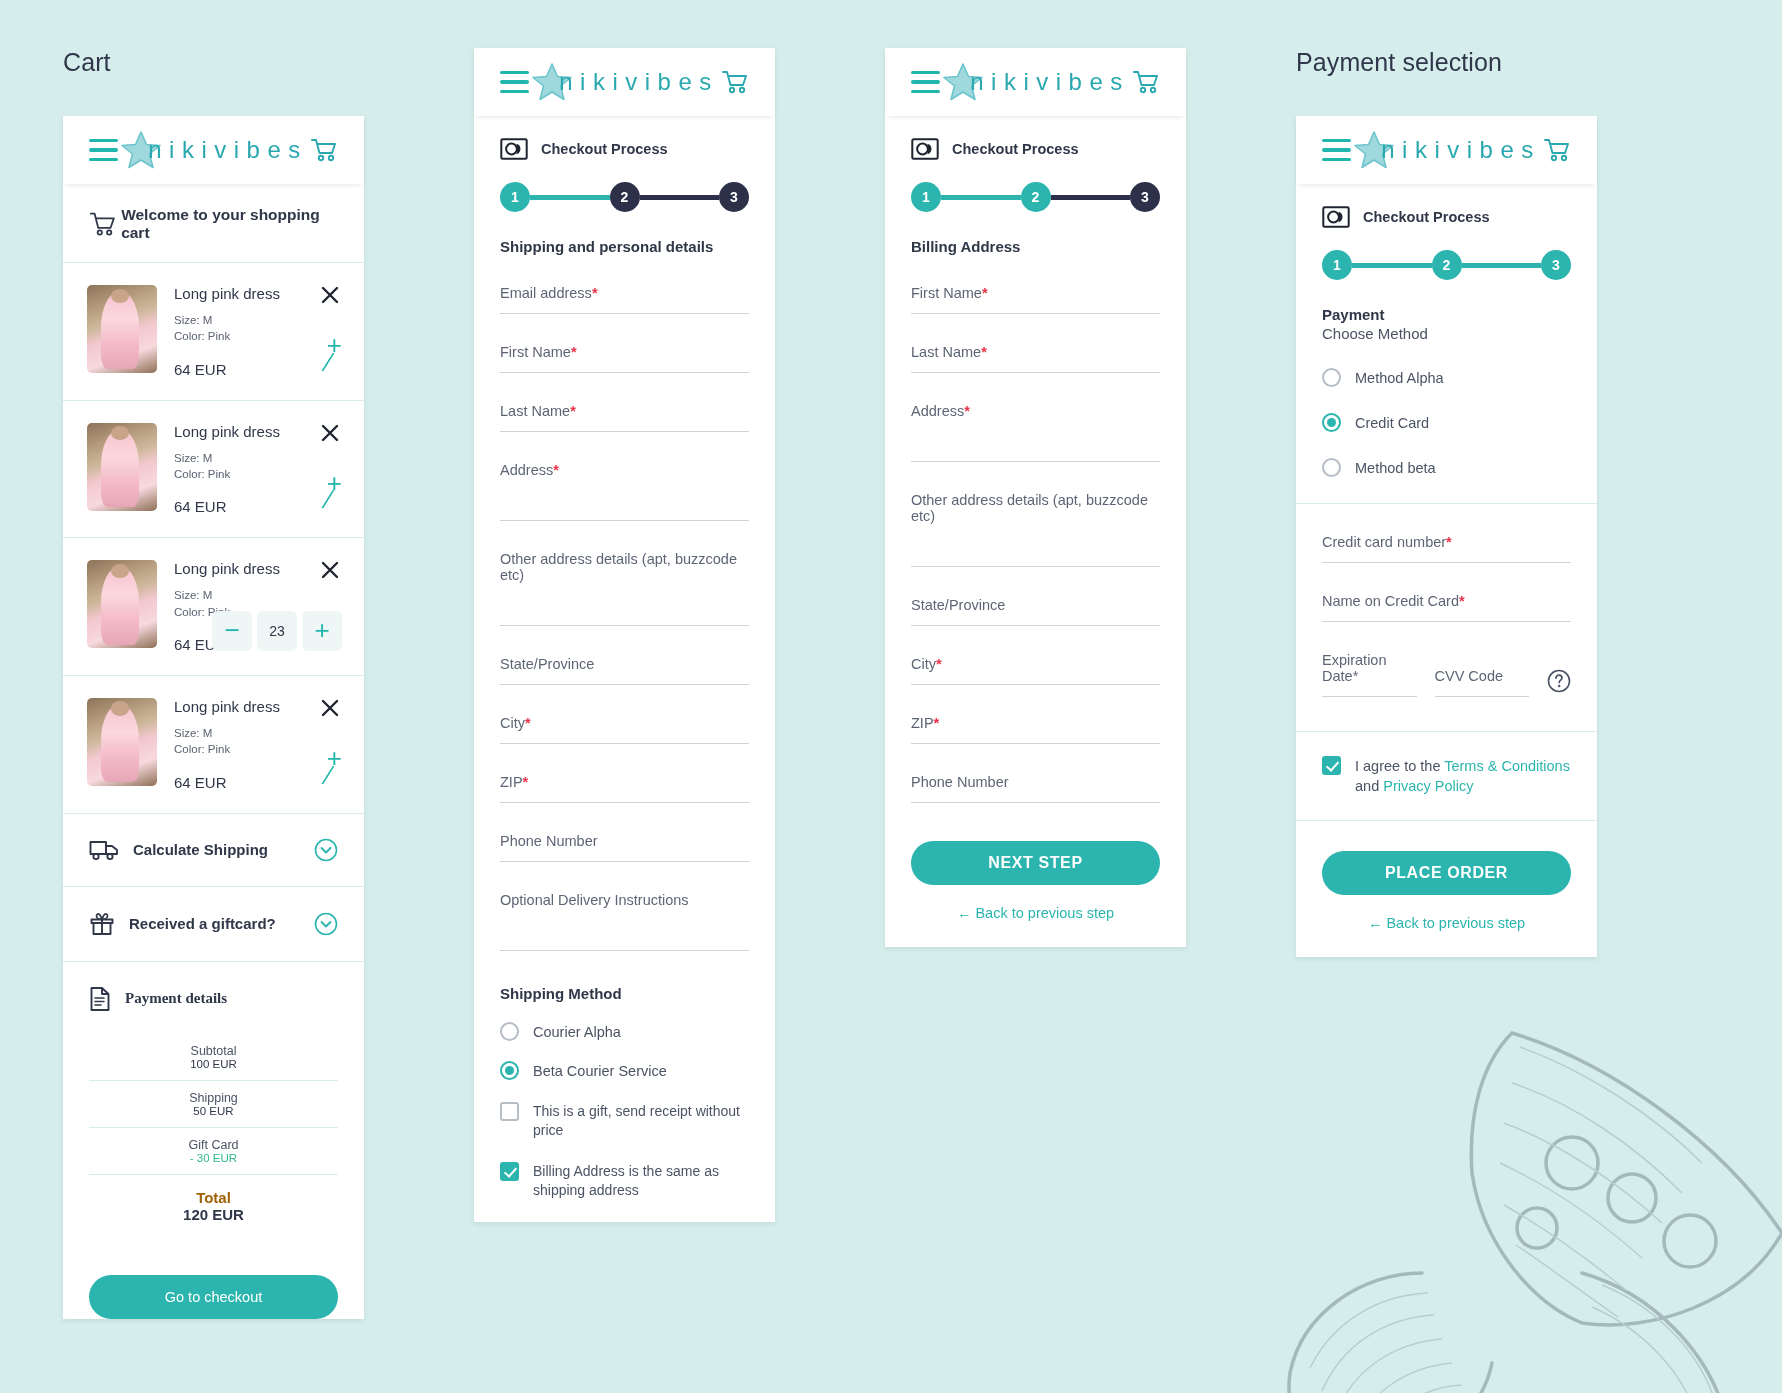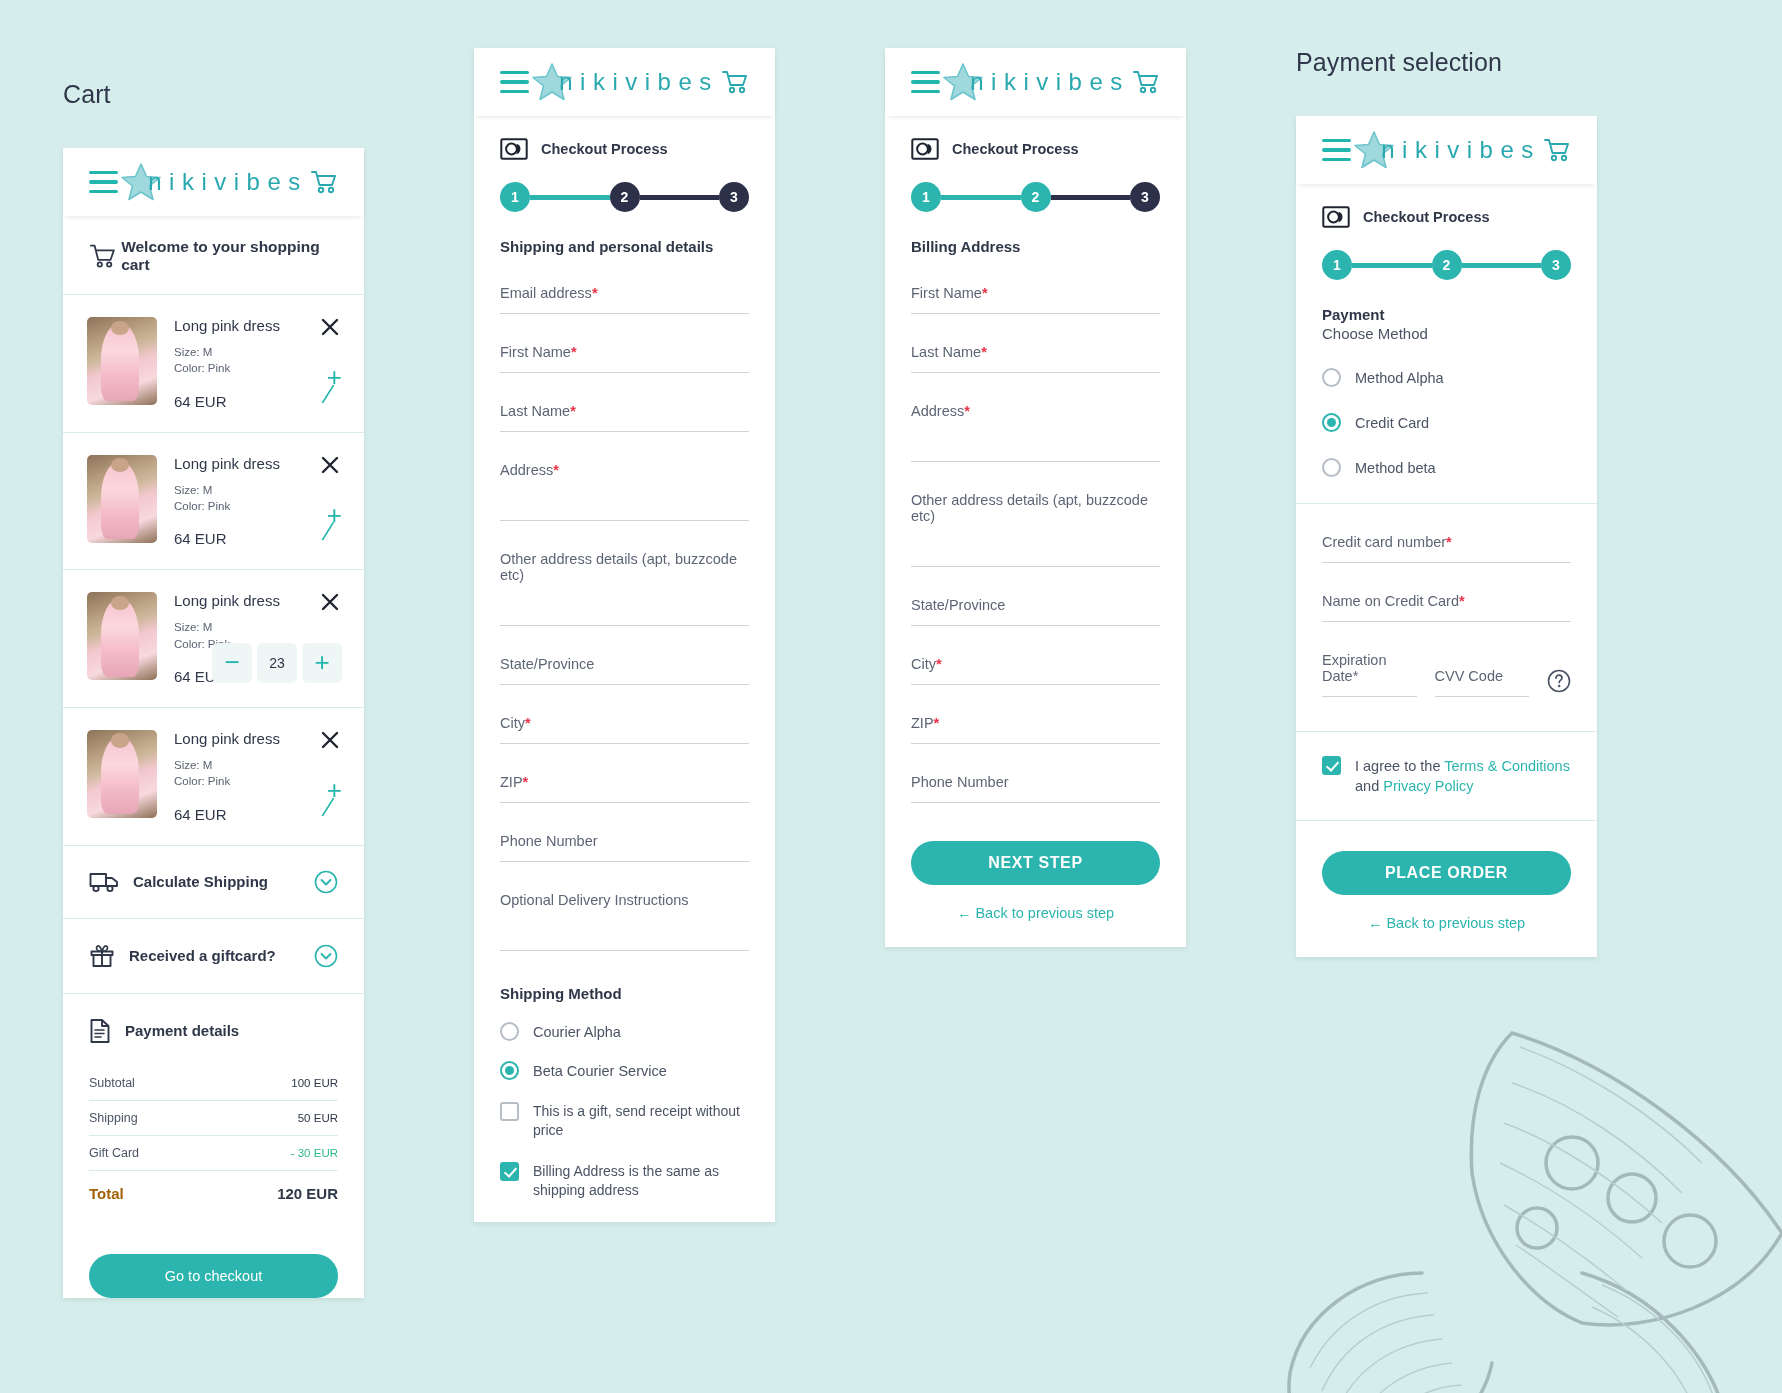--- a/index.html
+++ b/index.html
@@ -10,21 +10,21 @@
     overflow: hidden;
   }
   .board { position: relative; width: 1782px; height: 1393px; }
 
   
   .sketch { position: absolute; right: -40px; bottom: -60px; width: 640px; height: 480px;
             opacity: .55; pointer-events: none; }
 
   .cols { display: flex; gap: 0; padding: 48px 0 0 0; }
   .col { width: 411px; padding-left: 63px; }
-  .col:first-child { padding-left: 63px; margin-top: 32px; }
+  .col:first-child { padding-left: 63px; }
 
   .col-title {
     font-size: 25px; color: #30374c; font-weight: 400;
     letter-spacing: .1px; margin-bottom: 39px; white-space: nowrap;
   }
 
   .phone {
     width: 301px; background: #fff;
     box-shadow: 0 2px 5px rgba(40,60,70,.10);
   }
@@ -89,24 +89,24 @@
   .stepper .qval { color:#2f3749; font-size:14px; }
 
   .accrow {
     display:flex; align-items:center; padding: 24px 26px; gap:14px;
     border-bottom:1px solid #d9ecea;
   }
   .accrow .lbl { font-size:15px; color:#2f3749; font-weight:700; flex:1; }
   .chev { cursor:pointer; }
 
   .paysec { padding: 24px 26px 20px 26px; }
-  .paysec .hd { display:flex; align-items:center; gap:14px; margin-bottom:22px; }
+  .paysec .hd { display:flex; align-items:center; gap:14px; margin-bottom:22px;font-family:Liberation Serif, serif; }
   .paysec .hd .lbl { font-size:15px; color:#2f3749; font-weight:700; }
   .trow { display:flex; justify-content:space-between; align-items:center;
-          padding: 10px 0; border-bottom:1px solid #d9ecea; }
+          padding: 10px 0; border-bottom:1px solid #d9ecea;flex-direction:column; }
   .trow .k { font-size:12.5px; color:#4b5364; }
   .trow .v { font-size:11.5px; color:#2f3749; }
   .trow.neg .v { color:#2fb98d; }
   .trow.total { border-bottom:none; padding-top:14px; }
   .trow.total .k { font-size:15px; font-weight:700; color:#a16207; }
   .trow.total .v { font-size:15px; font-weight:700; color:#2f3749; }
 
   .btn-pill {
     display:block; width:calc(100% - 52px); margin: 22px 26px 26px 26px;
     background:#2bb5ae; color:#fff; border:none; border-radius:30px;

